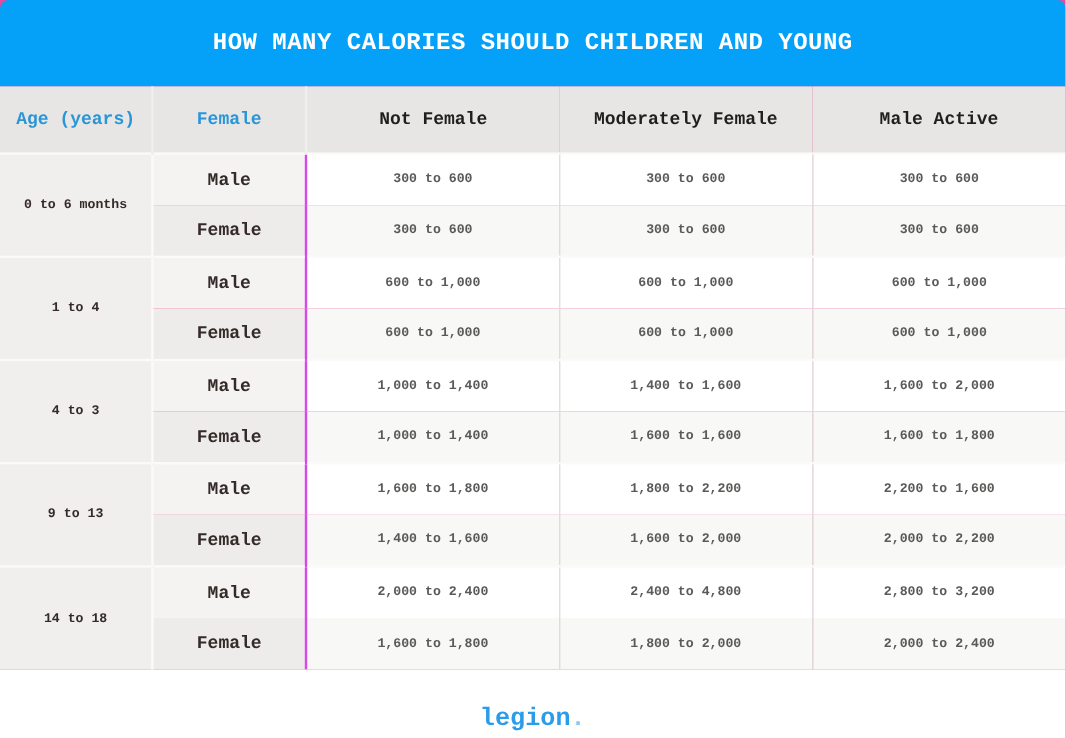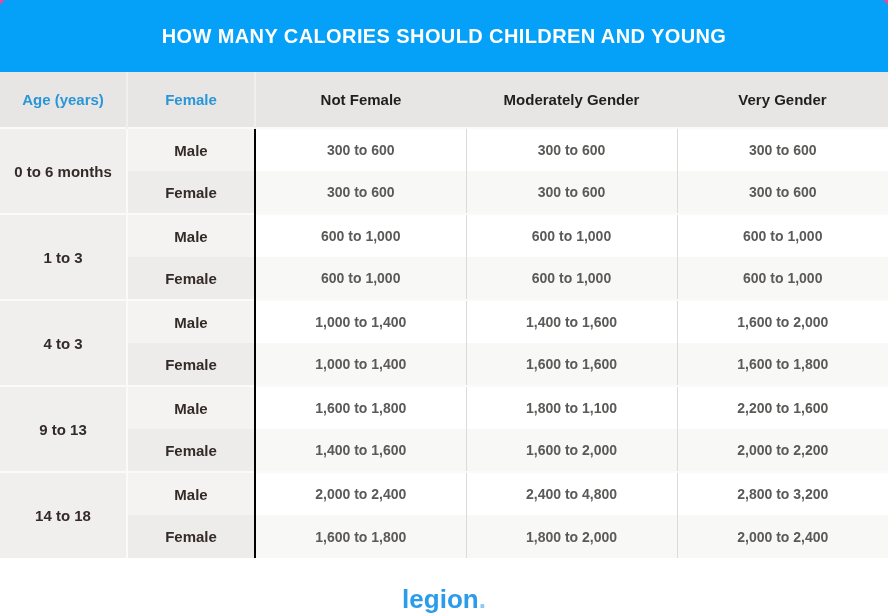--- a/index.html
+++ b/index.html
@@ -1,19 +1,19 @@
 <!DOCTYPE html>
 <html><head>
 <meta charset="utf-8">
 <style>
   * { box-sizing: border-box; }
   html, body { margin: 0; padding: 0; background: #ffffff; }
   .page {
     width: 888px; height: 615px; background: #ec4899;
-    font-family: Liberation Sans, sans-serif;
+    font-family: Liberation Mono, monospace;
     overflow: hidden; position: relative;
   }
   
   .banner {
     height: 72px; background: #05a0f7;
     border-radius: 7px 7px 0 0;
     display: flex; align-items: center; justify-content: center;
   }
   .banner-title {
     color: #ffffff; font-weight: bold; font-size: 20px;
@@ -27,41 +27,41 @@
     text-align: center; vertical-align: middle; padding: 4px;
   }
   .cal-table thead tr { height: 56px; }
   .cal-table th {
     background: #e7e6e4; font-size: 15px; font-weight: bold; color: #211f1d;
   }
   .cal-table th.blue-head { color: #2a96d8; }
   .cal-table th.sep-r { border-right: 2px solid #f0efed; }
   .cal-table tbody tr { height: 43px; }
   td.age-cell {
-    background: #f0efed; font-weight: bold; font-size: 15px; color: #342b29;
+    background: #f0efed; font-weight: bold; font-size: 11px; color: #342b29;
     border-right: 2px solid #fbfaf8;
   }
   td.gender-cell {
     font-weight: bold; font-size: 15px; color: #342b29;
-    border-right: 2px solid #000000;
+    border-right: 2px solid #d946ef;
   }
   tr.row-male td.gender-cell { background: #f4f3f1; }
   tr.row-female td.gender-cell { background: #eeecea; }
-  td.val-cell { font-weight: bold; font-size: 14px; color: #5b5a58; }
+  td.val-cell { font-weight: bold; font-size: 11px; color: #5b5a58; }
   tr.row-male td.val-cell { background: #ffffff; }
   tr.row-female td.val-cell { background: #f8f8f6; }
   td.val-cell + td.val-cell { border-left: 1px solid #dcdbd9; }
   tr.group-start td { border-top: 2px solid #fbfaf8; }
   
   .footer {
     height: 57px; display: flex; align-items: center; justify-content: center;
     background: #ffffff;
   }
   .logo {
-    font-size: 26px; font-weight: bold; color: #2b9cea; letter-spacing: 0px; margin-top: 25px;
+    font-size: 21px; font-weight: bold; color: #2b9cea; letter-spacing: 0px; margin-top: 25px;
   }
   .logo .logo-dot { color: #8cc8f6; }
 </style>
 </head>
 <body>
 
 <div class="page">
 
   <div class="banner">
     <div class="banner-title">
@@ -75,42 +75,42 @@
         <col style="width:128px">
       <col style="width:211px">
         <col style="width:211px">
         <col style="width:211px">
     </colgroup>
     <thead>
       <tr>
         <th class="blue-head sep-r">Age (years)</th>
         <th class="blue-head sep-r">Female</th>
         <th>Not Female</th>
-        <th>Moderately Gender</th>
-        <th>Very Gender</th>
+        <th>Moderately Female</th>
+        <th>Male Active</th>
       </tr>
     </thead>
     <tbody>
 
       <tr class="row-male group-start">
         <td class="age-cell" rowspan="2">0 to 6 months</td>
         <td class="gender-cell">Male</td>
         <td class="val-cell">300 to 600</td>
         <td class="val-cell">300 to 600</td>
         <td class="val-cell">300 to 600</td>
       </tr>
       <tr class="row-female">
         <td class="gender-cell">Female</td>
         <td class="val-cell">300 to 600</td>
         <td class="val-cell">300 to 600</td>
         <td class="val-cell">300 to 600</td>
       </tr>
 
       <tr class="row-male group-start">
-        <td class="age-cell" rowspan="2">1 to 3</td>
+        <td class="age-cell" rowspan="2">1 to 4</td>
         <td class="gender-cell">Male</td>
         <td class="val-cell">600 to 1,000</td>
         <td class="val-cell">600 to 1,000</td>
         <td class="val-cell">600 to 1,000</td>
       </tr>
       <tr class="row-female">
         <td class="gender-cell">Female</td>
         <td class="val-cell">600 to 1,000</td>
         <td class="val-cell">600 to 1,000</td>
         <td class="val-cell">600 to 1,000</td>
@@ -127,21 +127,21 @@
         <td class="gender-cell">Female</td>
         <td class="val-cell">1,000 to 1,400</td>
         <td class="val-cell">1,600 to 1,600</td>
         <td class="val-cell">1,600 to 1,800</td>
       </tr>
 
       <tr class="row-male group-start">
         <td class="age-cell" rowspan="2">9 to 13</td>
         <td class="gender-cell">Male</td>
         <td class="val-cell">1,600 to 1,800</td>
-        <td class="val-cell">1,800 to 1,100</td>
+        <td class="val-cell">1,800 to 2,200</td>
         <td class="val-cell">2,200 to 1,600</td>
       </tr>
       <tr class="row-female">
         <td class="gender-cell">Female</td>
         <td class="val-cell">1,400 to 1,600</td>
         <td class="val-cell">1,600 to 2,000</td>
         <td class="val-cell">2,000 to 2,200</td>
       </tr>
 
       <tr class="row-male group-start">

